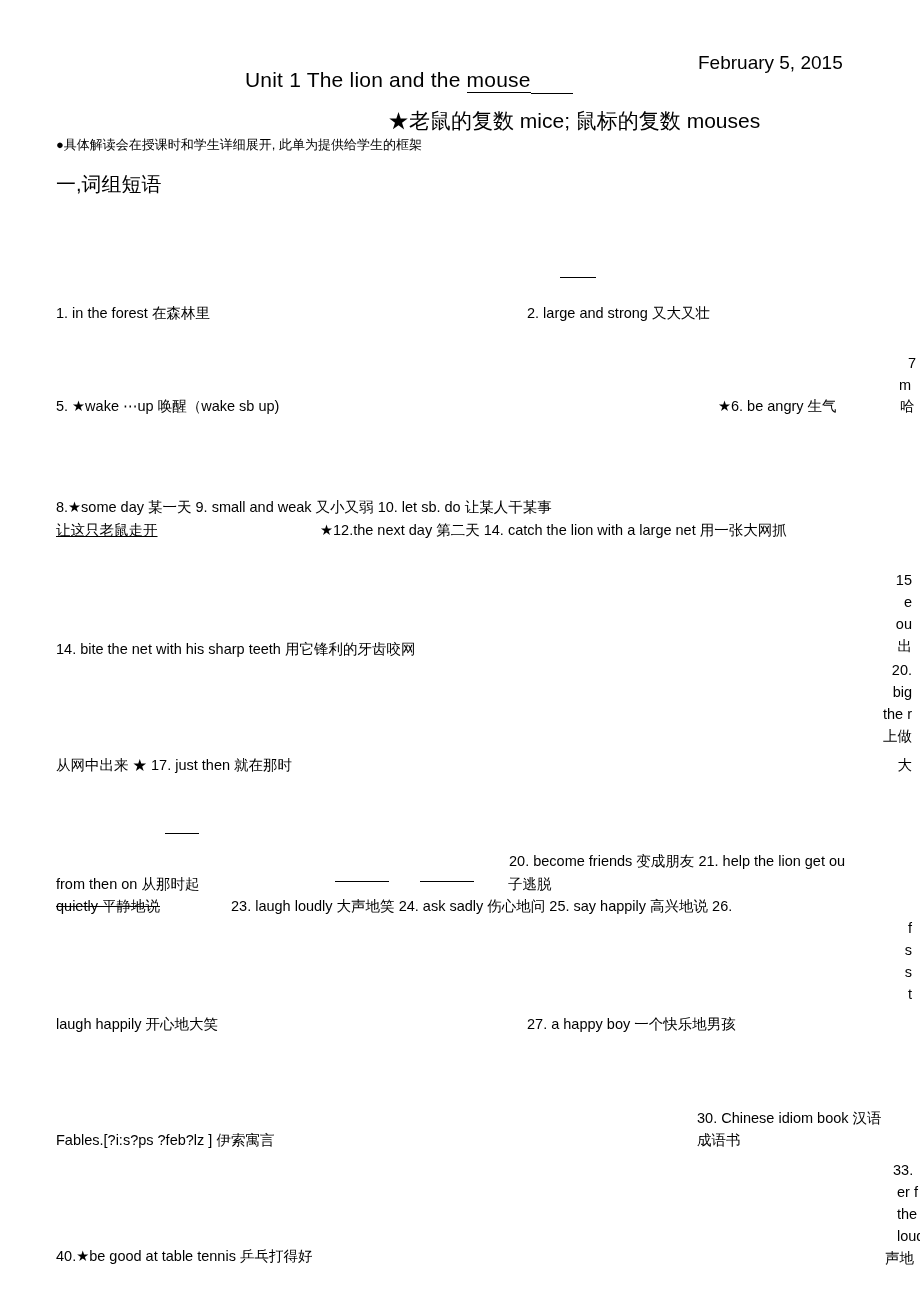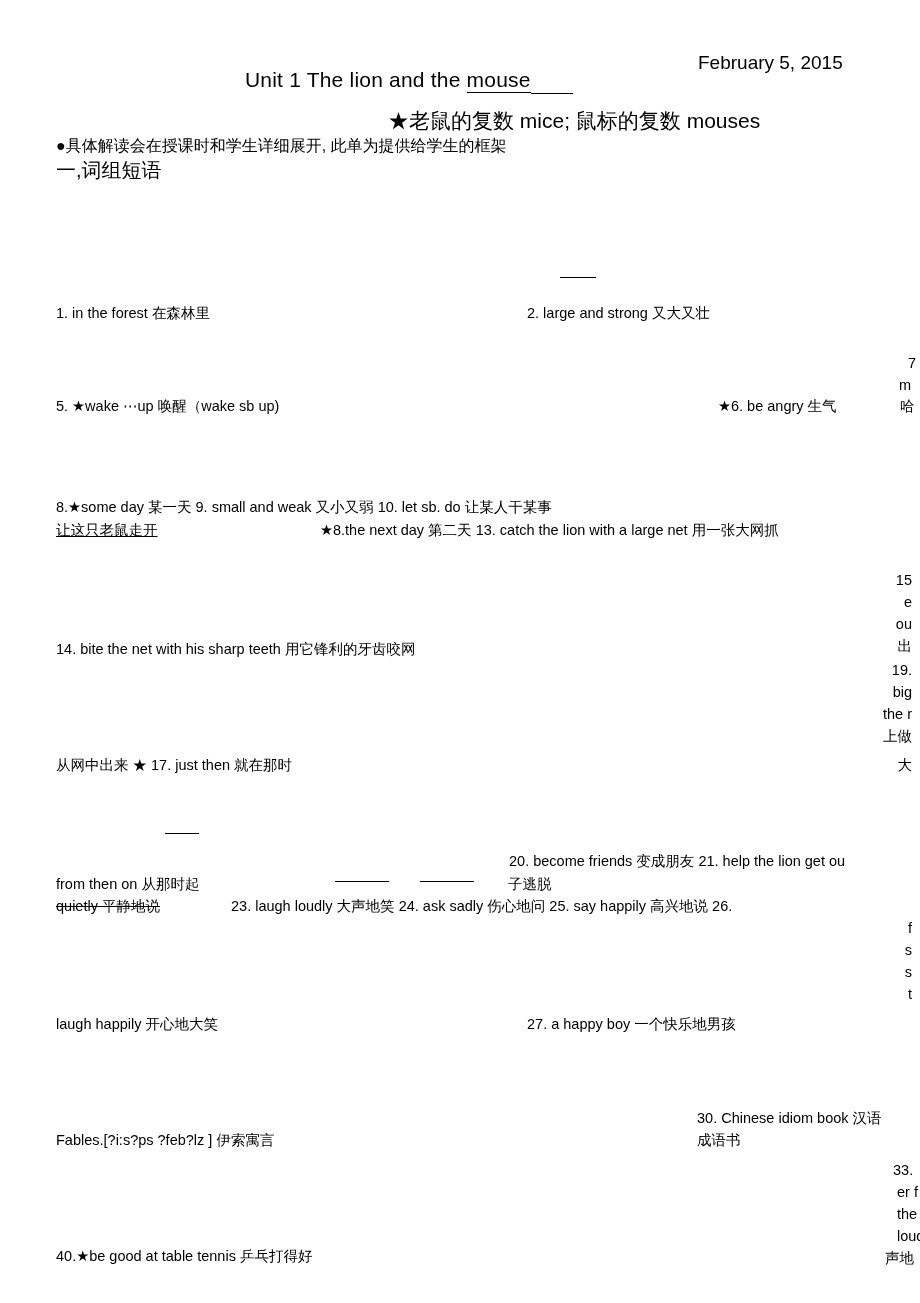--- a/index.html
+++ b/index.html
@@ -30,21 +30,21 @@
   }
   .date {
     font-size: 19px;
     white-space: nowrap;
   }
   .note-star {
     font-size: 21px;
     white-space: nowrap;
   }
   .note-bullet {
-    font-size: 16px;
+    font-size: 13px;
     white-space: nowrap;
   }
   .section-head {
     font-size: 20px;
     white-space: nowrap;
   }
   .item {
     font-size: 14.5px;
     line-height: 21px;
     white-space: nowrap;
@@ -65,46 +65,46 @@
   <div class="abs title" style="left:245px; top:68px;">
     <span>Unit 1 The lion and the </span><span class="underline">mouse</span><span class="underline" style="display:inline-block;width:42px;">&nbsp;</span>
   </div>
 
   <div class="abs date" style="left:698px; top:52px;">February 5, 2015</div>
 
   <div class="abs note-star" style="left:388px; top:107px;">★老鼠的复数  mice;    鼠标的复数 mouses</div>
 
   <div class="abs note-bullet" style="left:56px; top:136px;">●具体解读会在授课时和学生详细展开, 此单为提供给学生的框架</div>
 
-  <div class="abs section-head" style="left:56px; top:157px;">一,词组短语</div>
+  <div class="abs section-head" style="left:56px; top:171px;">一,词组短语</div>
 
   <div class="abs tiny-rule" style="left:560px; top:277px; width:36px;"></div>
 
   <div class="abs item" style="left:56px; top:303px;">1. in the forest 在森林里</div>
   <div class="abs item" style="left:527px; top:303px;">2. large and strong 又大又壮</div>
 
   <div class="abs item" style="left:908px; top:353px;">7</div>
   <div class="abs item" style="left:899px; top:375px;">m</div>
 
   <div class="abs item" style="left:56px; top:396px;">5. ★wake ⋯up 唤醒（wake sb up)</div>
   <div class="abs item" style="left:718px; top:396px;">★6. be angry 生气</div>
   <div class="abs item" style="left:900px; top:396px;">哈</div>
 
   <div class="abs item" style="left:56px; top:497px;">8.★some day 某一天   9. small and weak 又小又弱   10. let sb. do 让某人干某事</div>
   <div class="abs item" style="left:56px; top:520px;text-decoration:underline;">让这只老鼠走开</div>
-  <div class="abs item" style="left:320px; top:520px;">★8.the next day 第二天   13. catch the lion with a large net 用一张大网抓</div>
+  <div class="abs item" style="left:320px; top:520px;">★12.the next day 第二天   14. catch the lion with a large net 用一张大网抓</div>
 
   <div class="abs item ralign" style="left:850px; top:570px; width:62px;">15</div>
   <div class="abs item ralign" style="left:850px; top:592px; width:62px;">e</div>
   <div class="abs item ralign" style="left:850px; top:614px; width:62px;">ou</div>
   <div class="abs item ralign" style="left:850px; top:636px; width:62px;">出</div>
 
   <div class="abs item" style="left:56px; top:639px;">14. bite the net with his sharp teeth 用它锋利的牙齿咬网</div>
 
-  <div class="abs item ralign" style="left:840px; top:660px; width:72px;">19. </div>
+  <div class="abs item ralign" style="left:840px; top:660px; width:72px;">20. </div>
   <div class="abs item ralign" style="left:840px; top:682px; width:72px;">big</div>
   <div class="abs item ralign" style="left:840px; top:704px; width:72px;">the r</div>
   <div class="abs item ralign" style="left:840px; top:726px; width:72px;">上做</div>
 
   <div class="abs item" style="left:56px; top:755px;">从网中出来  ★ 17. just then 就在那时</div>
   <div class="abs item ralign" style="left:860px; top:755px; width:52px;">大</div>
 
   <div class="abs tiny-rule" style="left:165px; top:833px; width:34px;"></div>
 
   <div class="abs item" style="left:509px; top:851px;">20. become friends 变成朋友   21. help the lion get ou</div>

